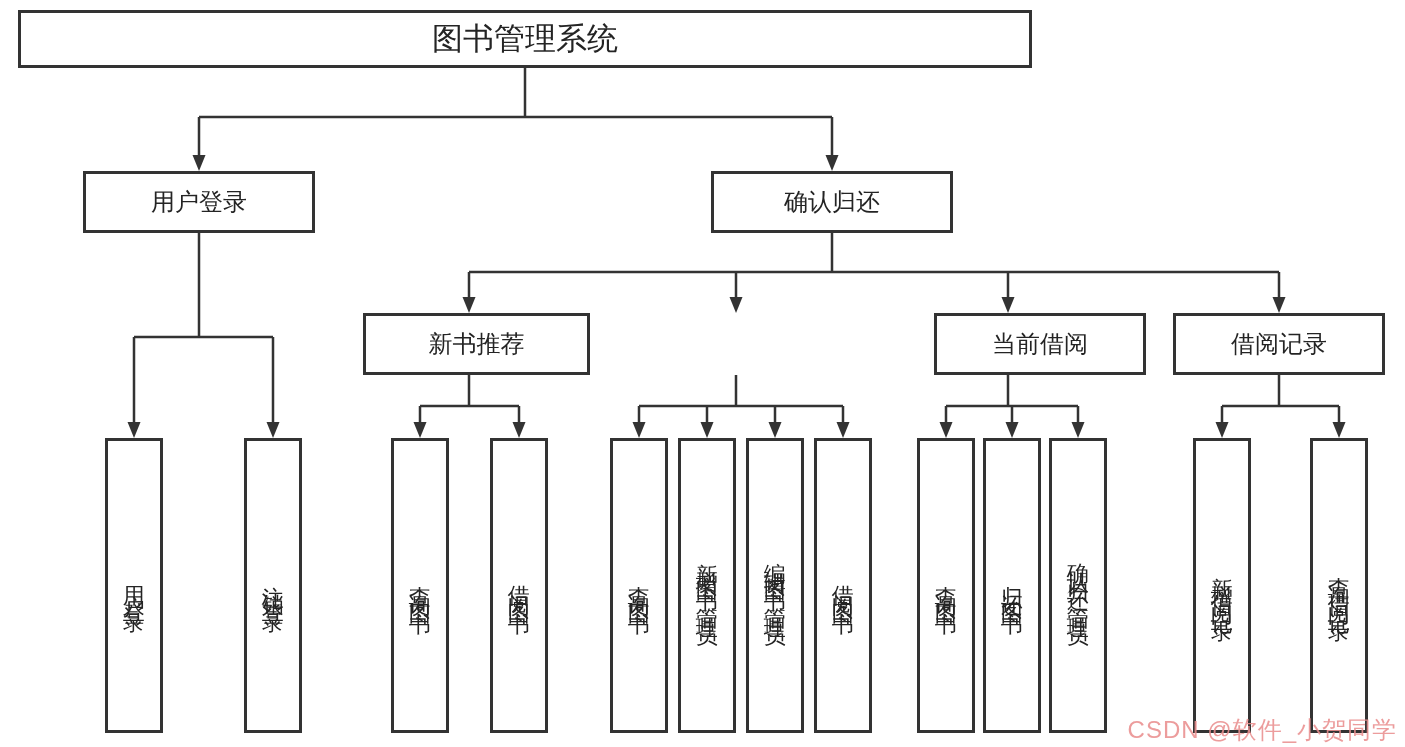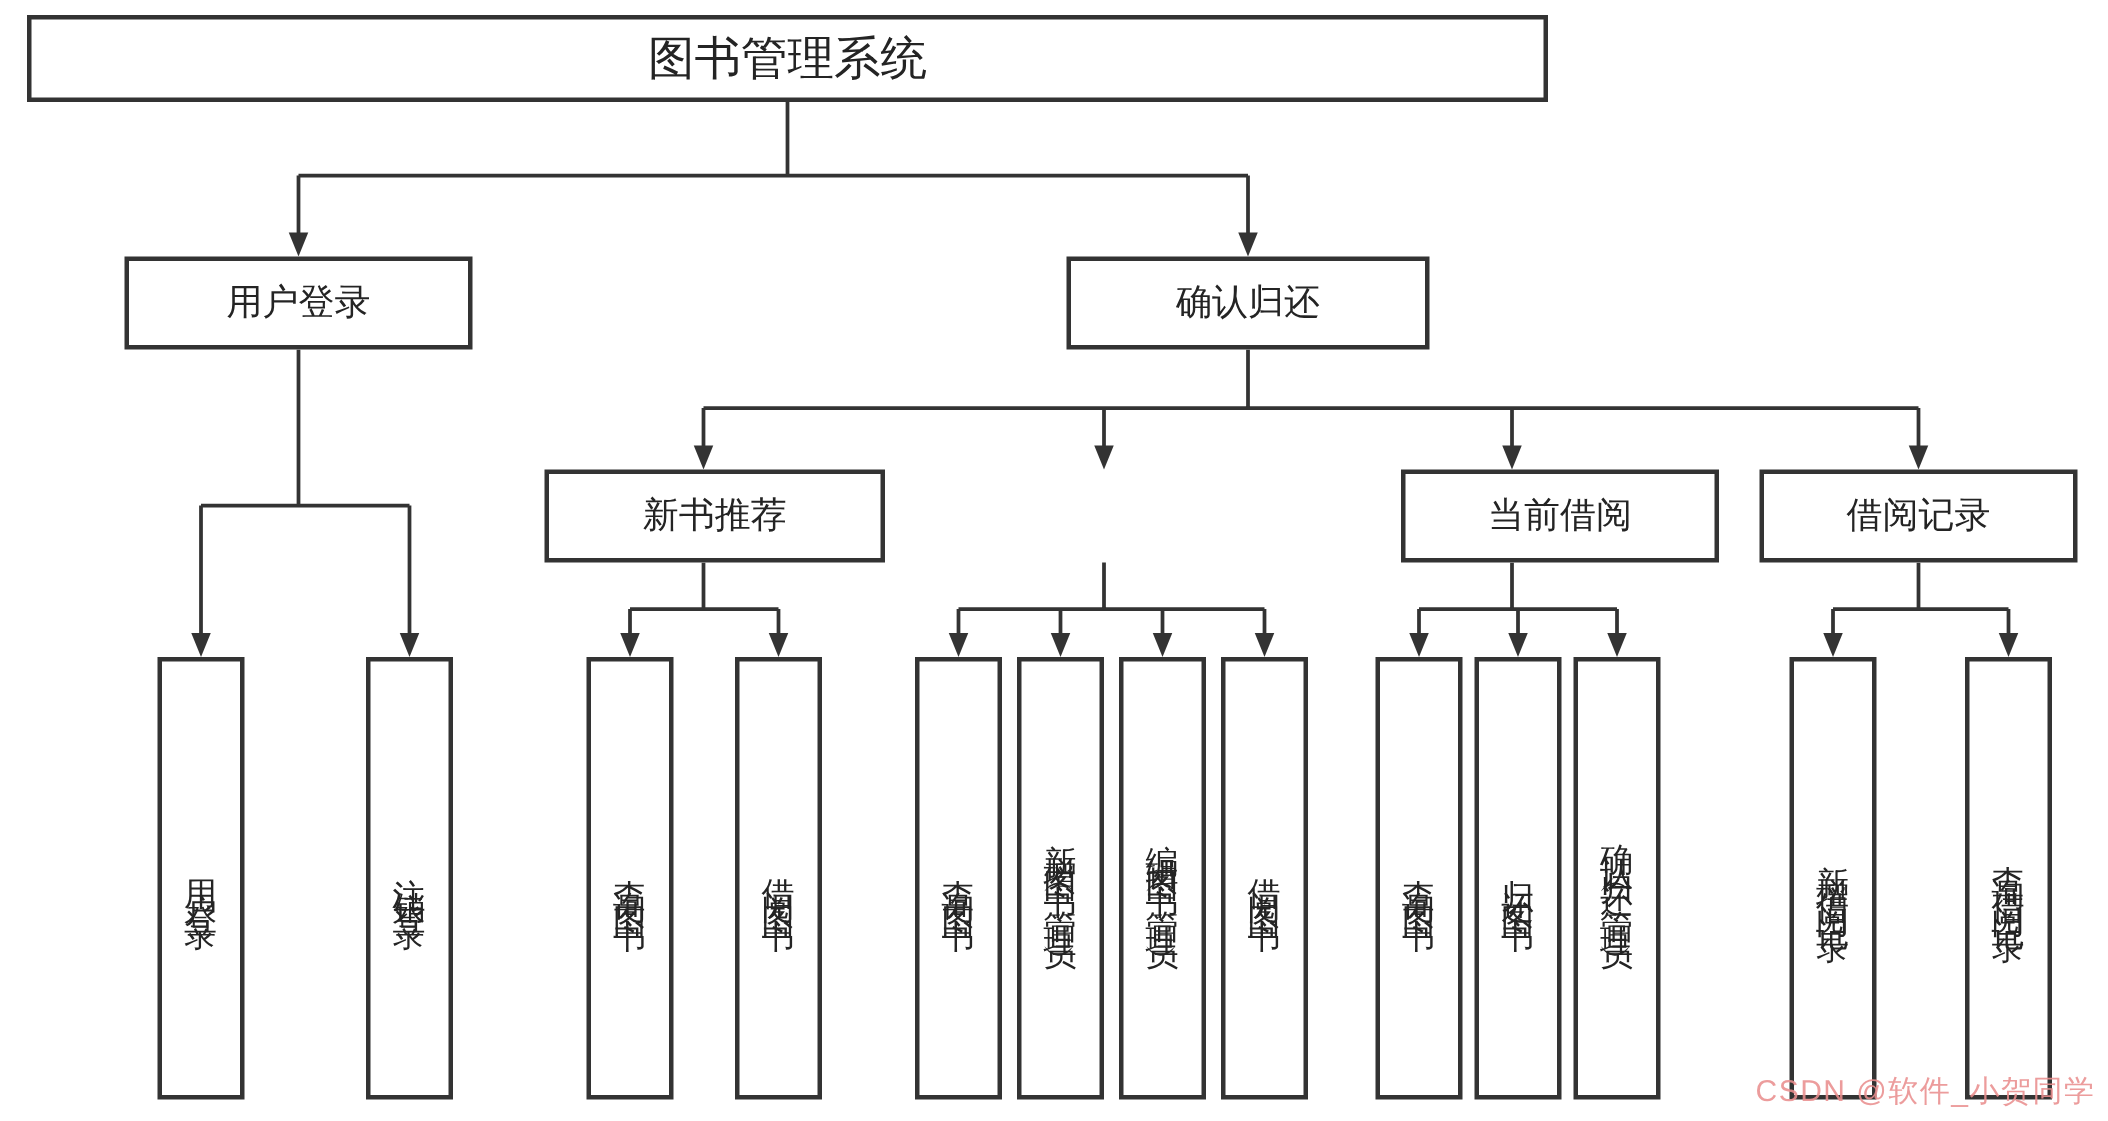--- a/index.html
+++ b/index.html
@@ -48,21 +48,21 @@
     writing-mode: vertical-rl;
     text-orientation: mixed;
     font-size: 22px;
     letter-spacing: 9px;
     white-space: normal;
   }
   .watermark {
     position: absolute;
     right: 8px;
     top: 714px;
-    font-size: 20px;
+    font-size: 24px;
     color: rgba(233, 142, 142, 0.88);
     letter-spacing: 1px;
     z-index: 5;
     white-space: nowrap;
   }
 </style>
 </head>
 <body>
 
 <div class="stage">

